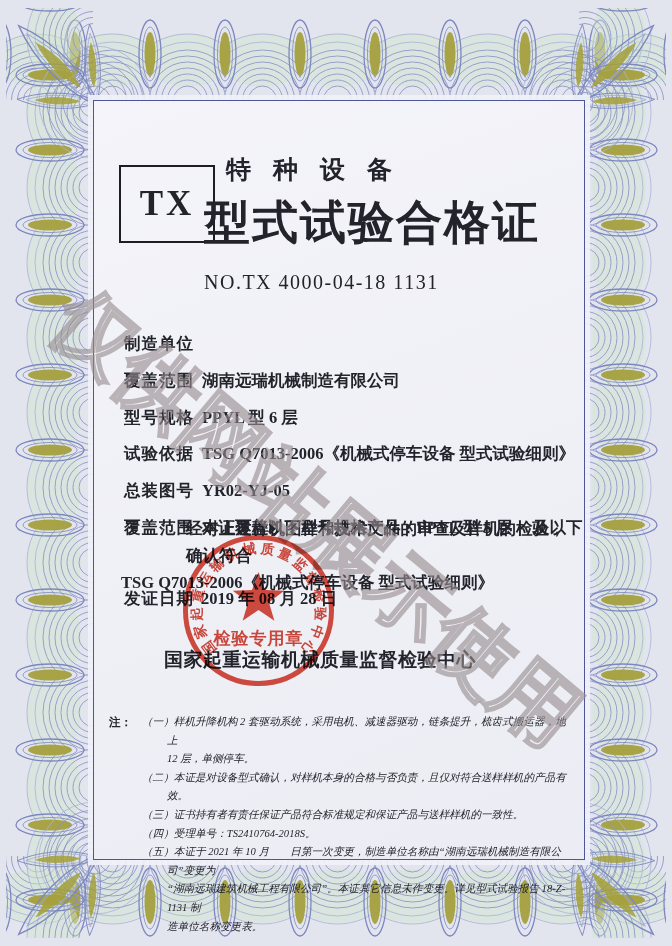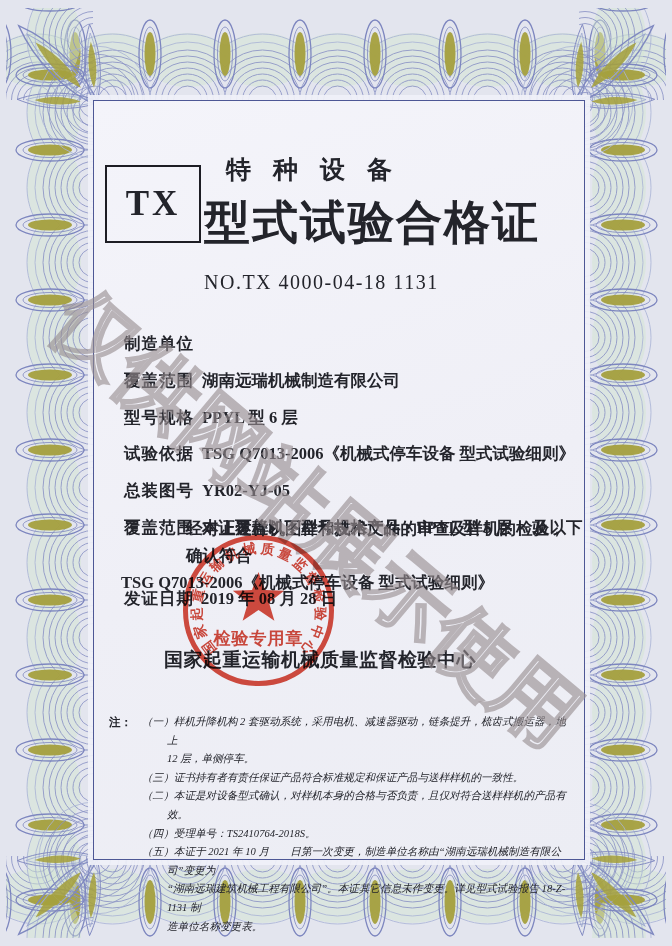--- a/index.html
+++ b/index.html
@@ -12,21 +12,21 @@
   }
   .border-art{position:absolute;left:0;top:0;z-index:1;}
   .card{
     position:absolute;left:93px;top:100px;width:492px;height:760px;z-index:2;
     background:linear-gradient(160deg,#f4f4fa 0%,#efeff6 55%,#ecedf4 100%);
     border:1.5px solid #4d5795;
     box-shadow:0 0 0 5px rgba(240,241,248,.92);
     box-sizing:border-box;
   }
   .tx-box{
-    position:absolute;left:11px;top:64px;width:96px;height:78px;
+    position:absolute;left:25px;top:64px;width:96px;height:78px;
     border:2.5px solid #1d1d24;box-sizing:border-box;
     display:flex;align-items:center;justify-content:center;
     font-size:35px;font-weight:bold;letter-spacing:3px;
   }
   .title-block{position:absolute;left:110px;top:52px;right:0;text-align:left;padding-right:28px;}
   .category{font-size:25px;font-weight:600;letter-spacing:22px;text-indent:22px;}
   .main-title{font-size:46px;font-weight:bold;letter-spacing:2px;margin-top:6px;white-space:nowrap;}
   .cert-no{font-size:20px;font-weight:400;letter-spacing:1.5px;margin-top:17px;}
   .fields{position:absolute;left:30px;top:201px;right:20px;margin-top:32px;}
   .field-row{display:flex;margin-bottom:17px;font-size:16.5px;font-weight:600;line-height:1.2;}
@@ -241,22 +241,22 @@
       <span class="issue-value">2019 年 08 月 28 日</span>
     </div>
 
     <div class="authority">国家起重运输机械质量监督检验中心</div>
 
     <div class="notes">
       <div class="notes-label">注：</div>
       <div class="notes-items">
         <div class="note-item">（一）样机升降机构 2 套驱动系统，采用电机、减速器驱动，链条提升，梳齿式搬运器，地上
 12 层，单侧停车。</div>
+        <div class="note-item">（二）本证是对设备型式确认，对样机本身的合格与否负责，且仅对符合送样样机的产品有效。</div>
         <div class="note-item">（三）证书持有者有责任保证产品符合标准规定和保证产品与送样样机的一致性。</div>
-        <div class="note-item">（二）本证是对设备型式确认，对样机本身的合格与否负责，且仅对符合送样样机的产品有效。</div>
         <div class="note-item">（四）受理单号：TS2410764-2018S。</div>
         <div class="note-item">（五）本证于 2021 年 10 月　　日第一次变更，制造单位名称由“湖南远瑞机械制造有限公司”变更为
 “湖南远瑞建筑机械工程有限公司”。本证其它信息未作变更。详见型式试验报告 18-Z-1131 制
 造单位名称变更表。</div>
       </div>
     </div>
   </div>
 
   <div class="watermark">仅供网站展示使用</div>
 

